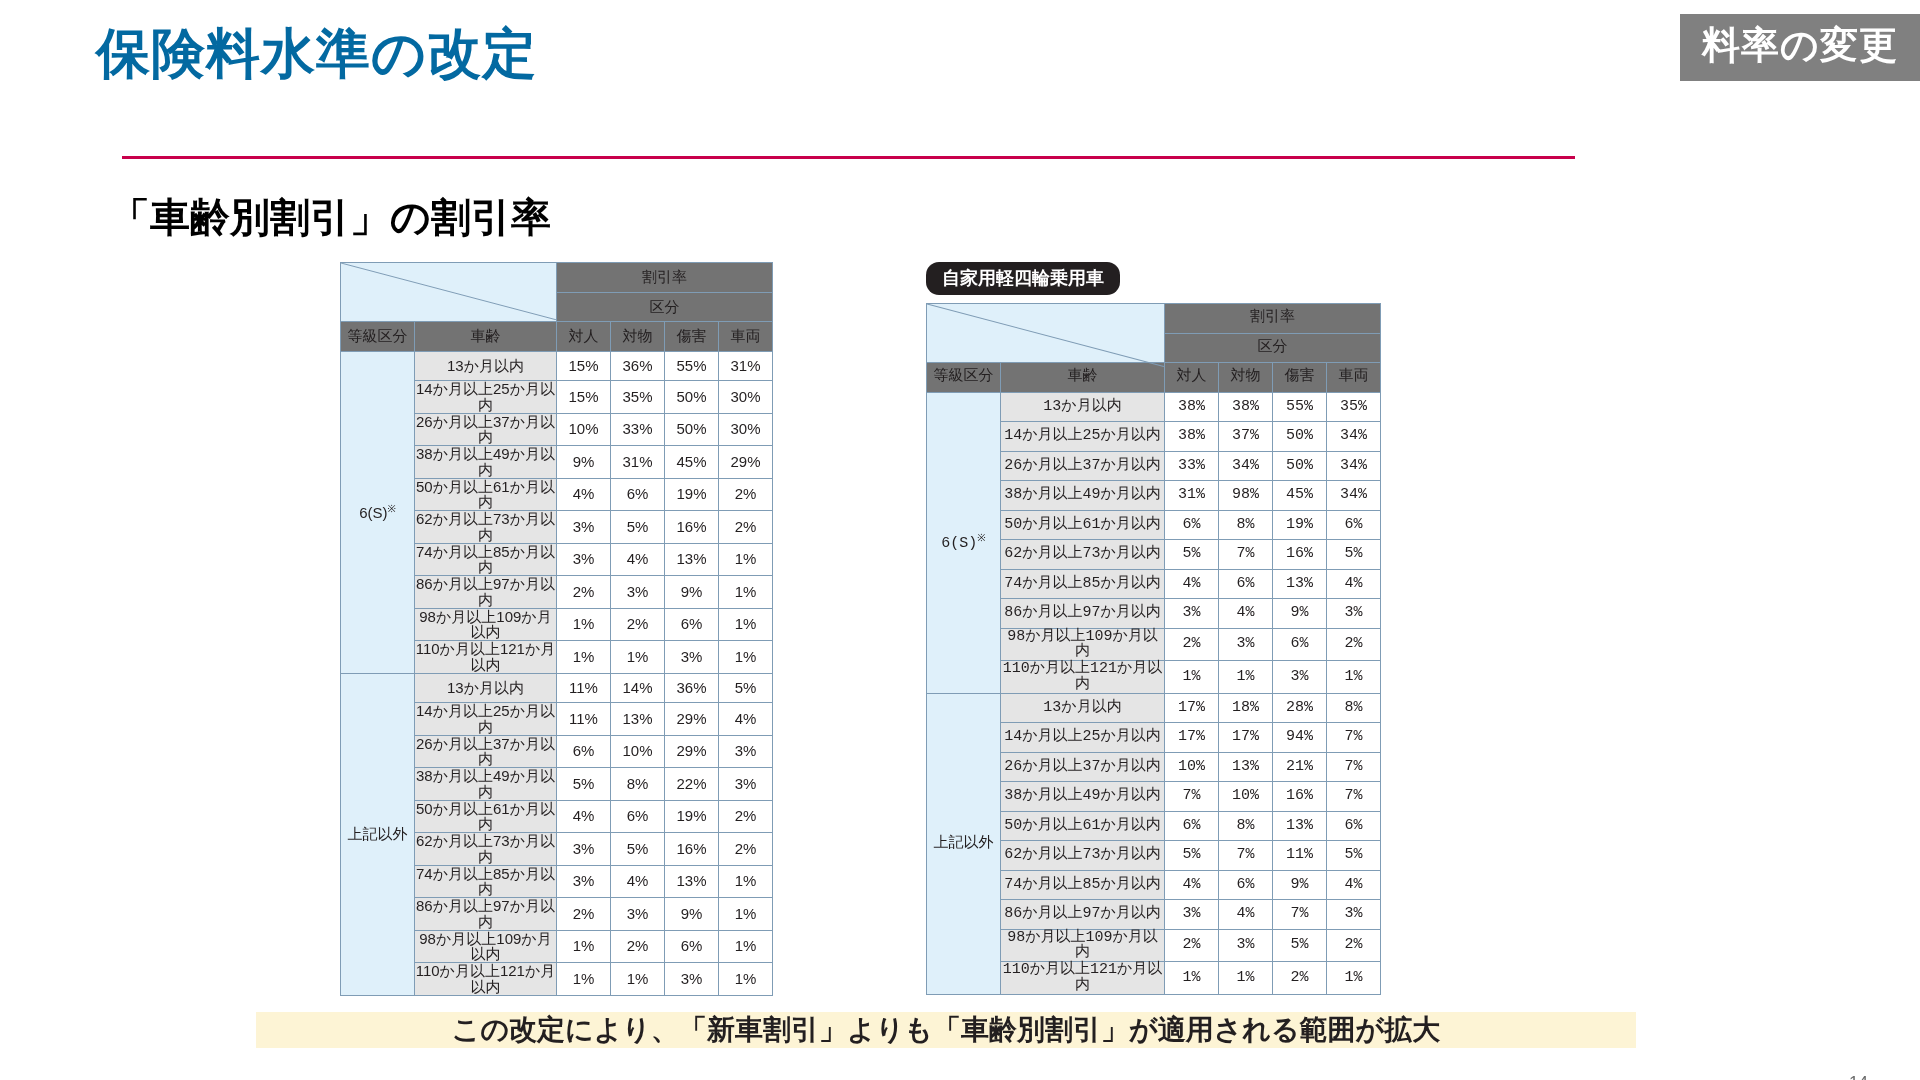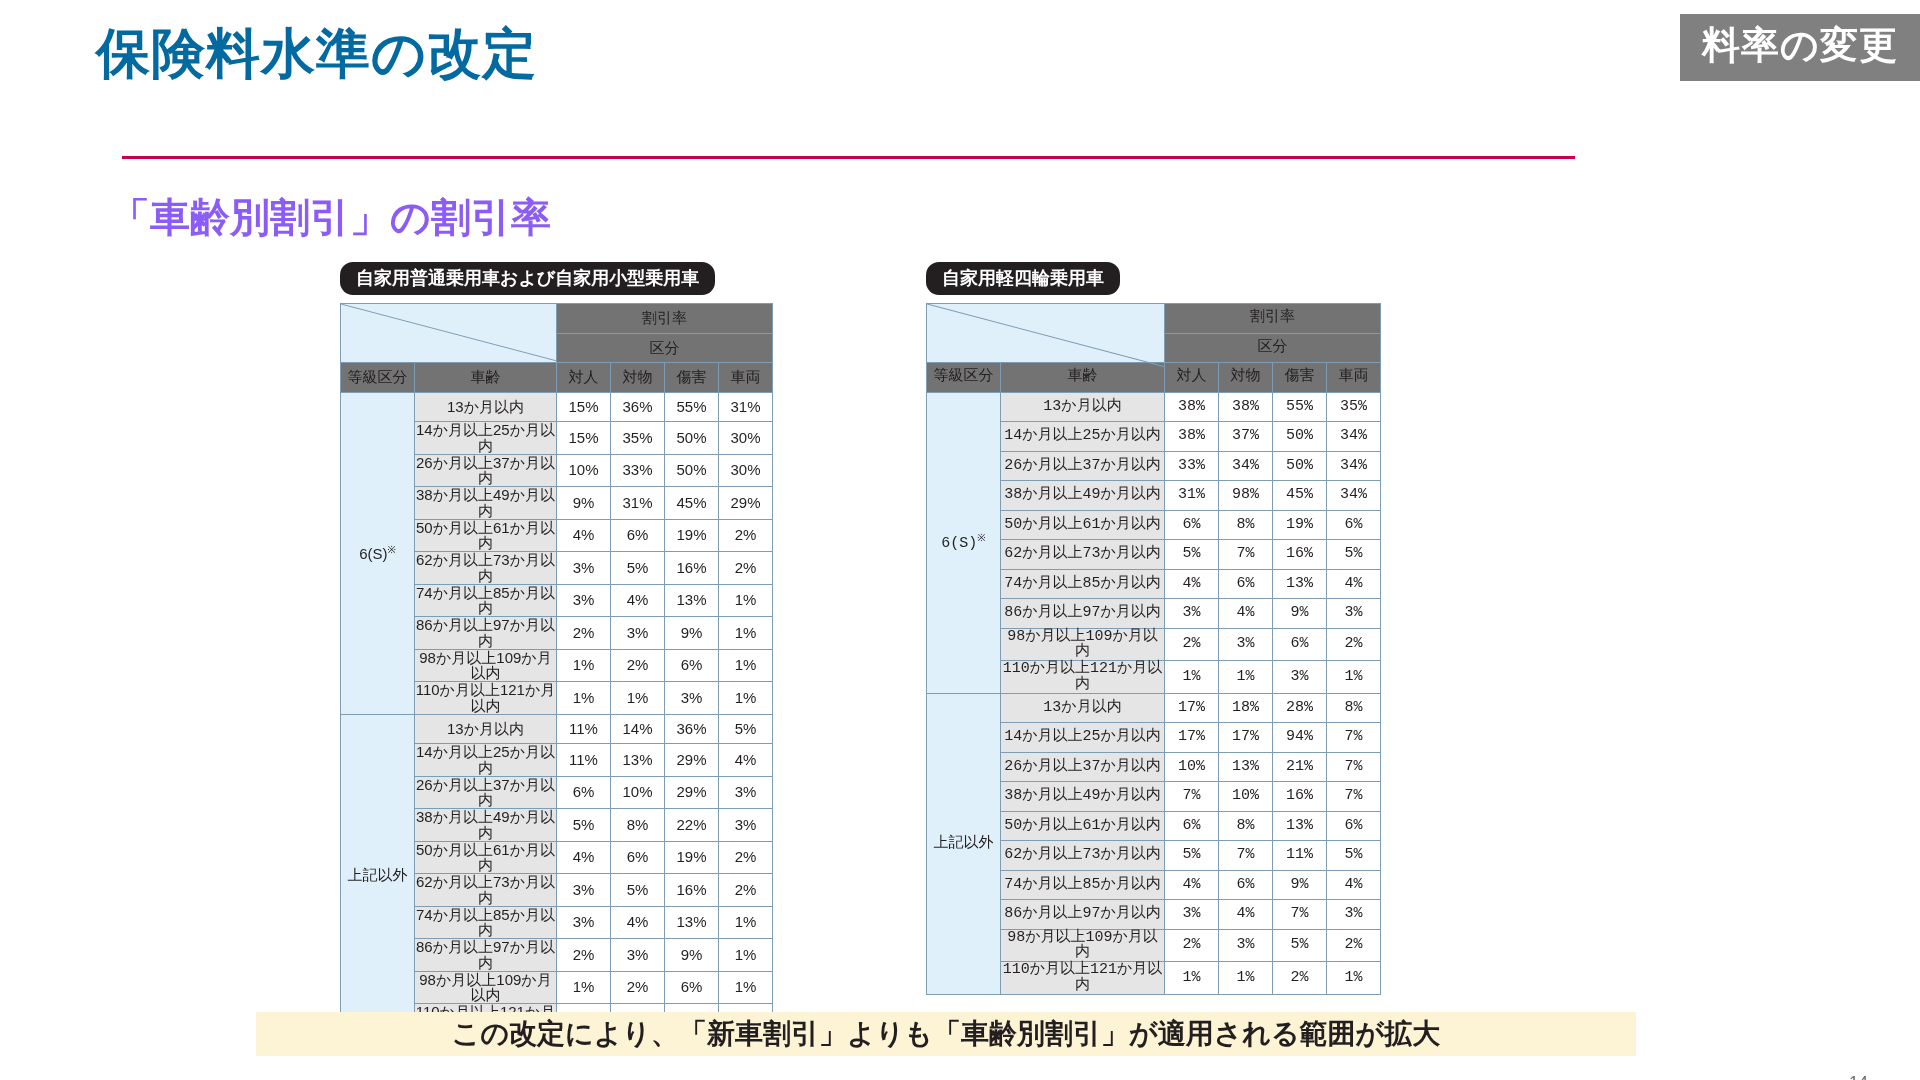--- a/index.html
+++ b/index.html
@@ -45,21 +45,21 @@
     width: 1453px;
     height: 3px;
     background: #c8004b;
   }
   #section-heading {
     position: absolute;
     left: 110px;
     top: 190px;
     font-size: 40px;
     font-weight: bold;
-    color: #8b5cf6;
+    color: #000000;
   }
 
   
   .table-block {
     position: absolute;
     top: 262px;
   }
   #block-left { left: 340px; }
   #block-right { left: 926px; font-family: Liberation Mono, monospace; }
 
@@ -128,21 +128,21 @@
   #block-right col.c-grade { width: 74px; }
   #block-right col.c-age   { width: 164px; }
   #block-right col.c-val   { width: 54px; }
 
   
   #footer-banner {
     position: absolute;
     left: 256px;
     top: 1012px;
     width: 1380px;
-    height: 44px;
+    height: 36px;
     background: #fdf4d5;
     display: flex;
     align-items: center;
     justify-content: center;
     font-size: 28px;
     font-weight: bold;
     color: #231f20;
   }
   #page-number {
     position: absolute;
@@ -154,21 +154,20 @@
 </style>
 </head>
 <body>
 
 <div id="slide-title">保険料水準の改定</div>
 <div id="corner-badge">料率の変更</div>
 <div id="title-rule"></div>
 <div id="section-heading">「車齢別割引」の割引率</div>
 
 <div class="table-block" id="block-left">
-  <div class="block-label">自家用普通乗用車および自家用小型乗用車</div>
   <table class="rate-table">
     <colgroup>
       <col class="c-grade">
         <col class="c-age">
       <col class="c-val">
         <col class="c-val">
         <col class="c-val">
         <col class="c-val">
     </colgroup>
     <tbody id="tbody-left">

